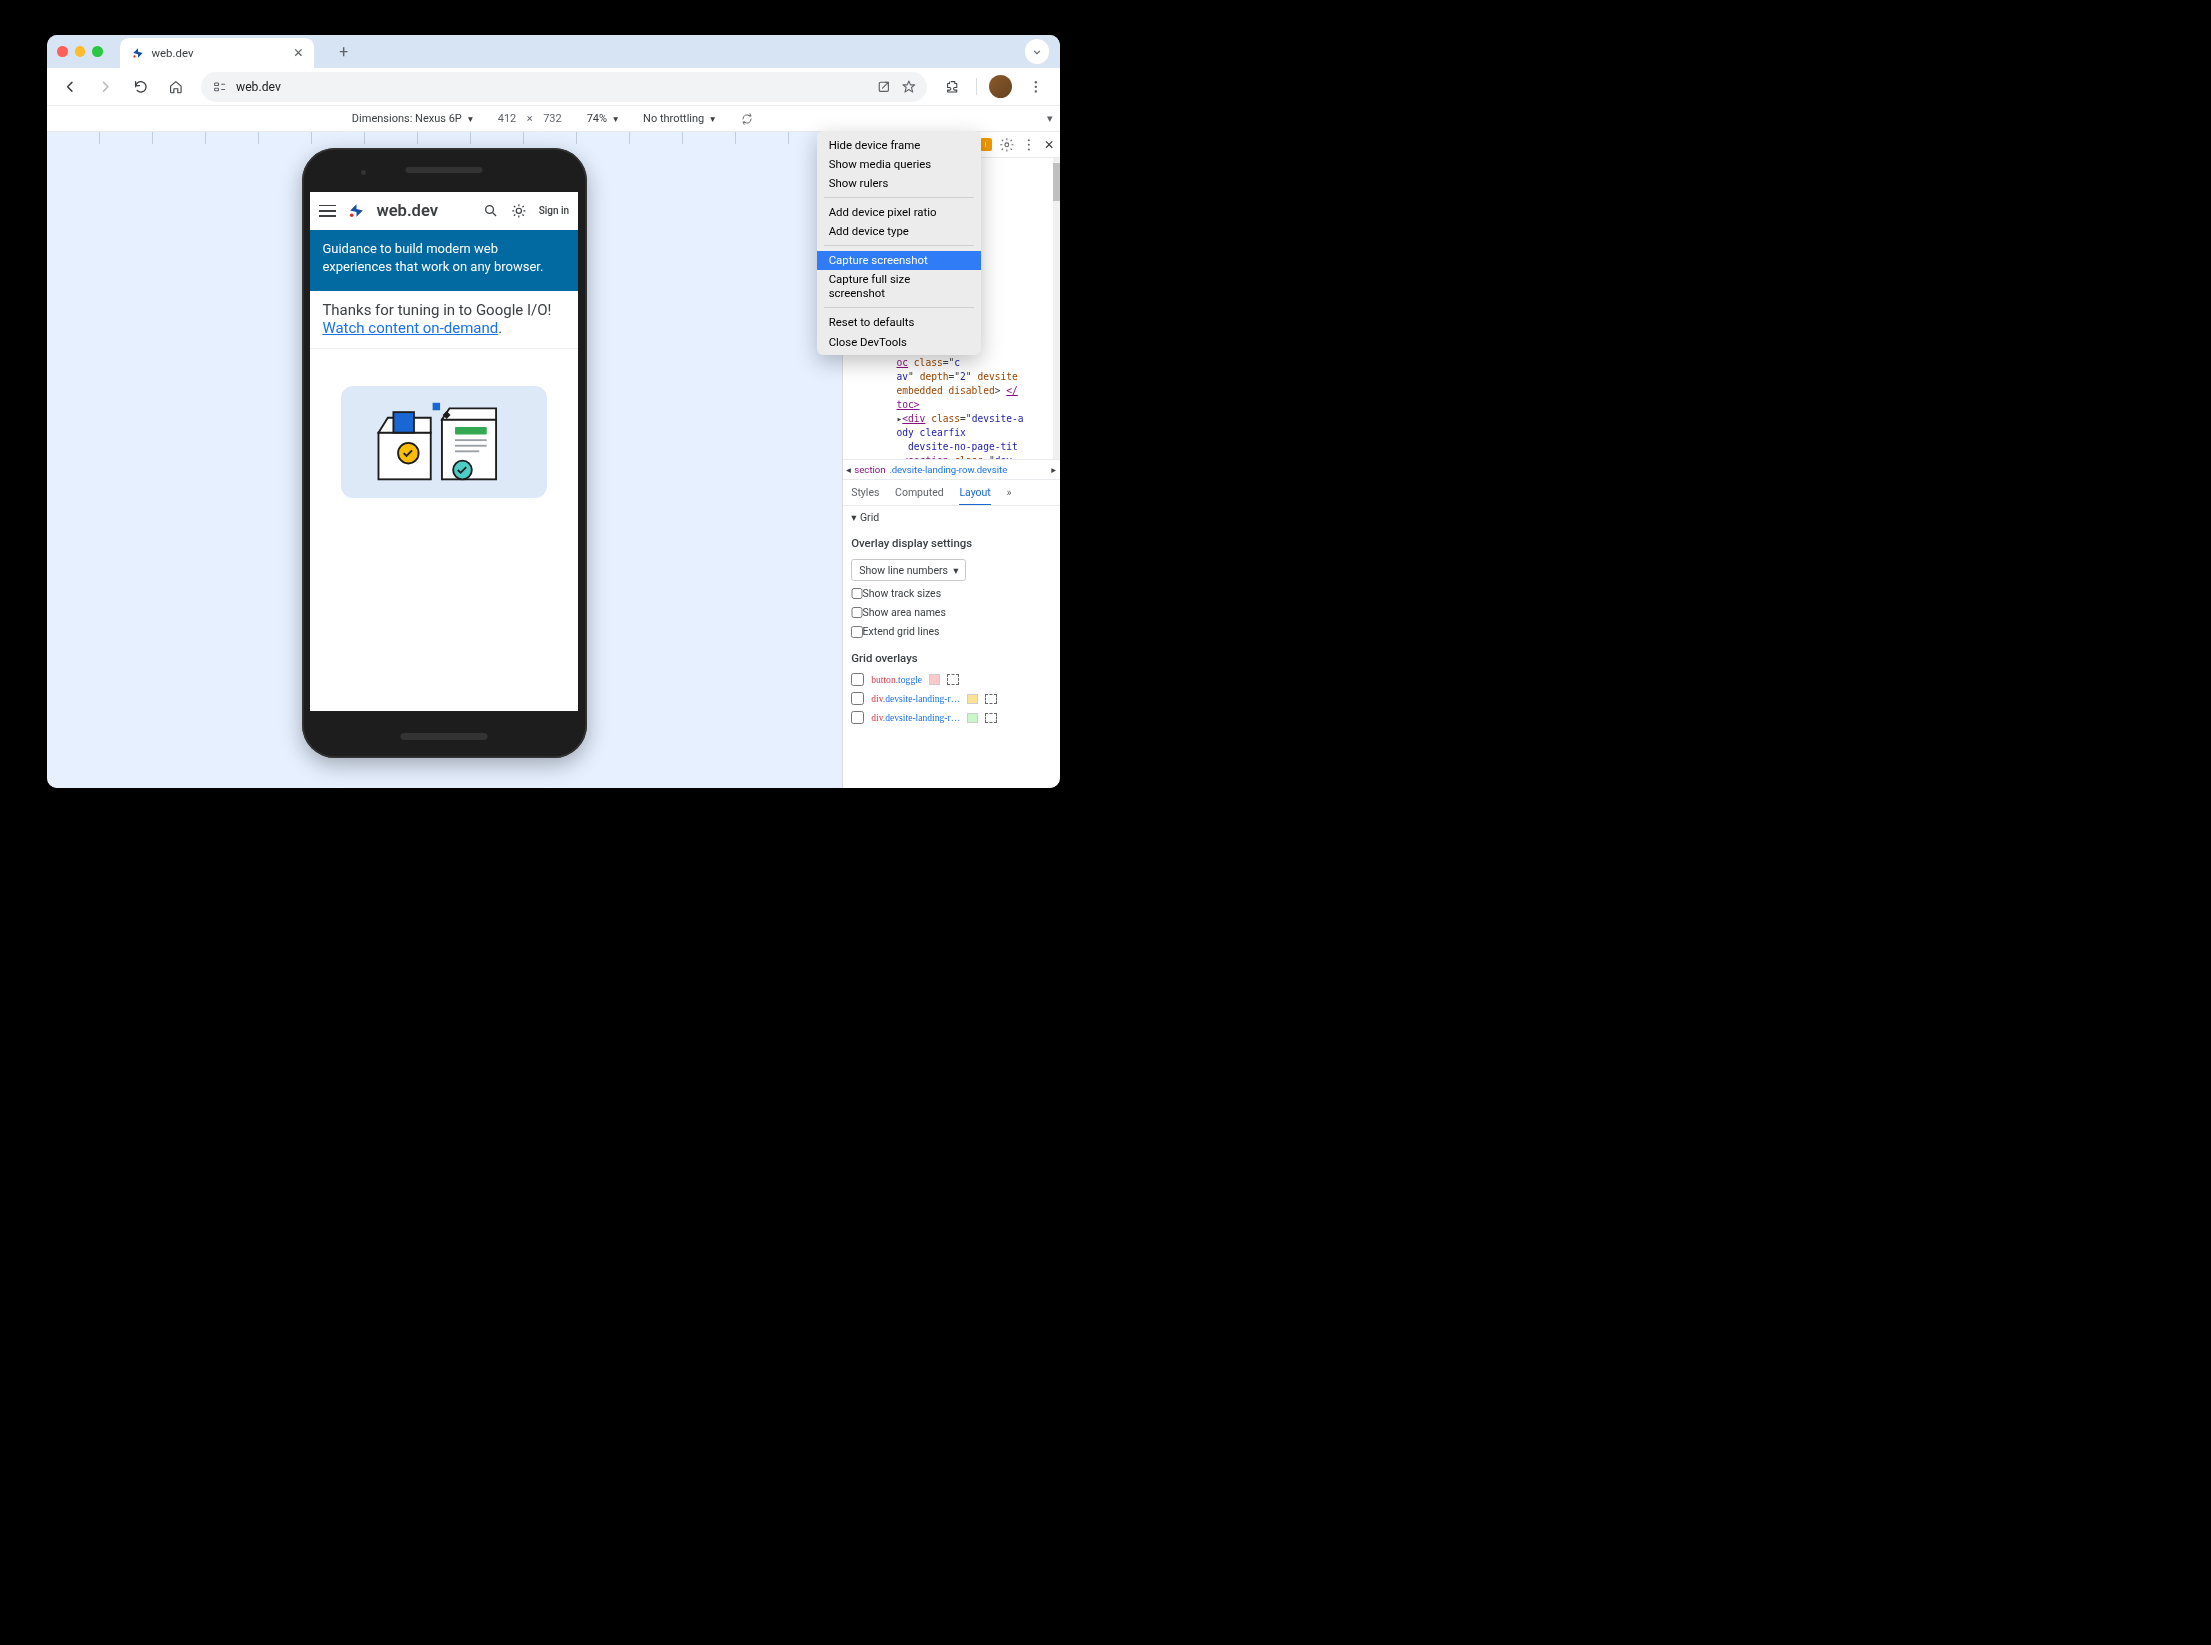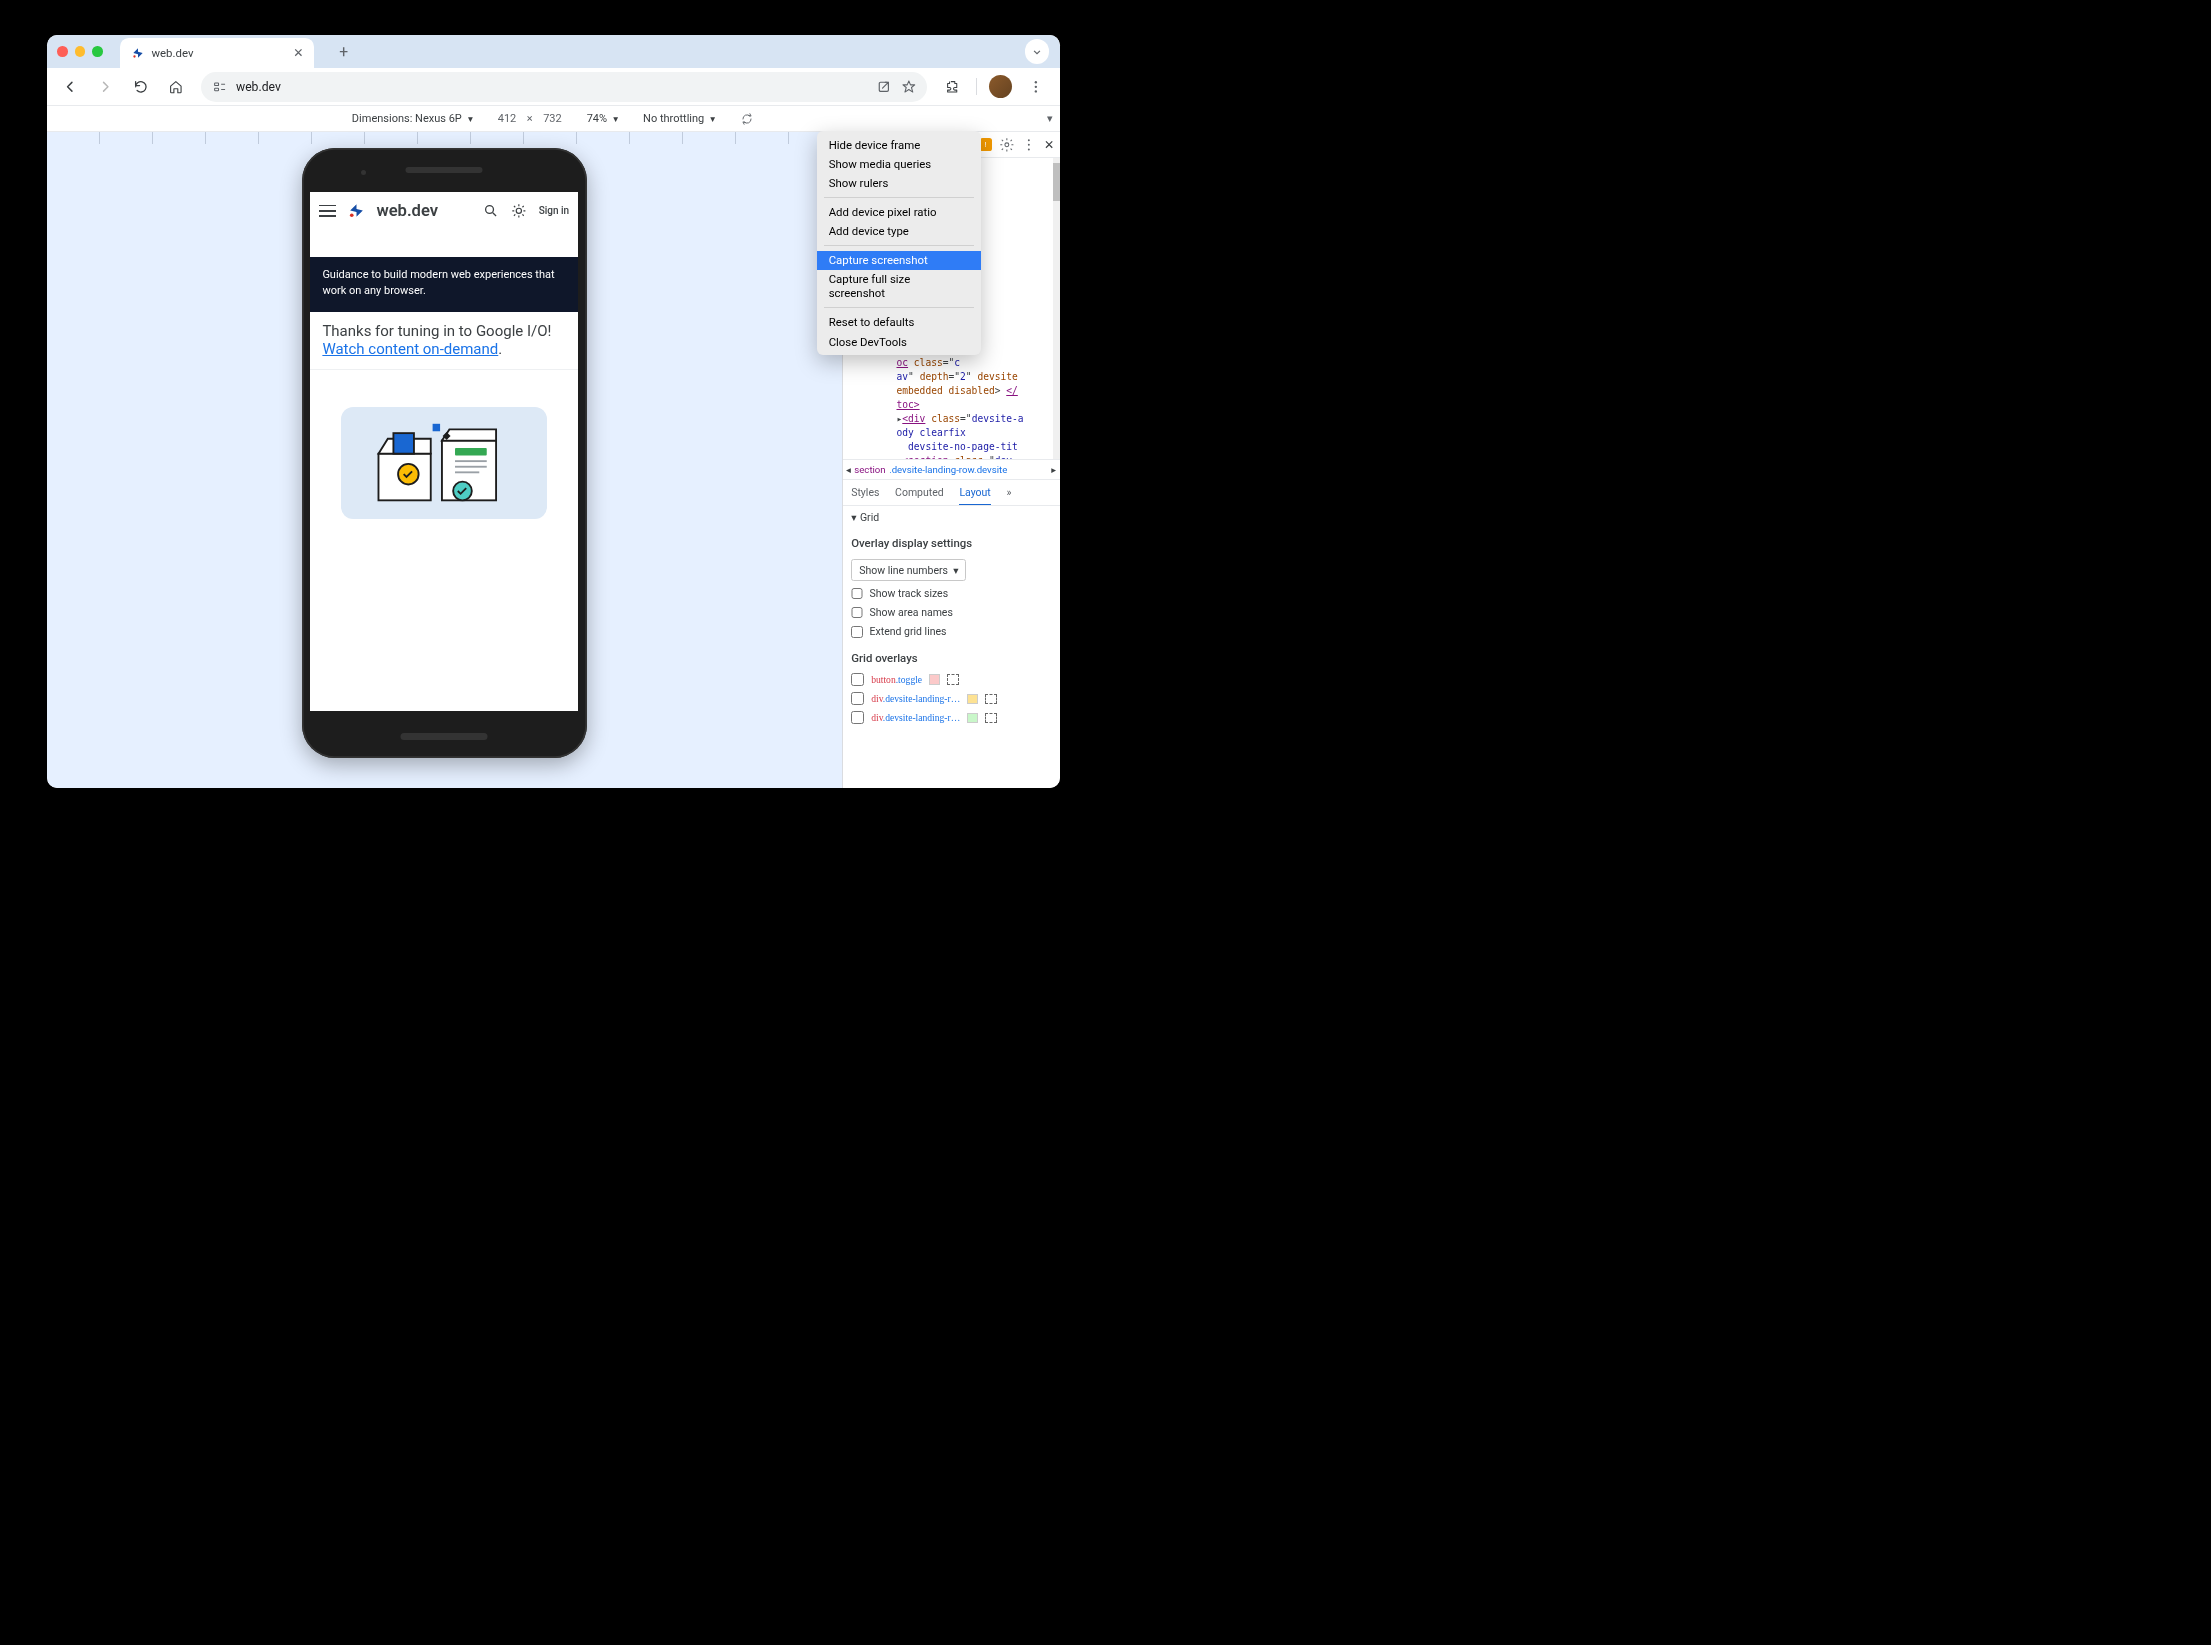--- a/index.html
+++ b/index.html
@@ -161,21 +161,21 @@
     }
     .page-header {
       height: 38px; display:flex; align-items:center; padding: 0 8.7px; gap: 10.5px;
     }
     .ham { width:17.5px; display:flex; flex-direction:column; gap:3.5px; cursor:pointer; }
     .ham span { height:1.7px; background:#3c4043; }
     .page-logo { font-weight:600; font-size: 16.6px; color:#3c4043; display:flex; align-items:center; gap:3.5px; }
     .page-header-right { margin-left:auto; display:flex; align-items:center; gap:12.2px; color:#3c4043; }
     .signin { font-size: 10px; font-weight:500; }
     .banner {
-      background:#0f172a; color:#fff; font-size:11px; padding: 10.5px 12.2px 14px; line-height:1.4;margin-top:27px;
+      background:#0369a1; color:#fff; font-size:13px; padding: 10.5px 12.2px 14px; line-height:1.4;
     }
     .info-strip {
       background:#fff; font-size: 15px; padding: 10.5px 12.2px; color:#3c4043; border-bottom:0.9px solid #eef0f2;
     }
     .info-strip a { color:#1a73e8; text-decoration: underline; }
     .illus-area { padding: 37px 31px 8.7px; }
     .illus {
       background:#dde9f6; border-radius: 12.2px; height: 112px; display:flex; align-items:center; justify-content:center; position:relative;
     }
     .hero-h1 {
@@ -232,21 +232,21 @@
     .dt-subtab { font-size:10.5px; color:#5f6368; cursor:pointer; height:100%; display:flex;align-items:center; }
     .dt-subtab.active { color:#1967d2; border-bottom:1.7px solid #1967d2; }
     .more-tabs-chevron { color:#5f6368; }
 
     .grid-section { padding: 5.2px 8.7px 8.7px; overflow:auto; font-size:10.5px; }
     .sec-expander { display:flex;align-items:center;gap:3.5px; font-size:10.5px; cursor:pointer; margin-bottom:5.2px; }
     .sec-title { font-weight:500; font-size:11.4px; margin: 12.2px 0 8.7px; }
     .dropdown-faux {
       border:0.9px solid #c8c8c8; border-radius:2.6px; padding:3.5px 7px; font-size:10.5px; display:inline-flex;align-items:center;gap:5.2px;cursor:pointer; background:#fff;
     }
-    .chk-row { display:flex; align-items:center; gap:7px; margin:6.1px 0; }
+    .chk-row { display:flex; align-items:center; margin:6.1px 0; }
     .chk-row input { width:11.4px;height:11.4px; }
     .overlay-item { display:flex; align-items:center; gap:7px; margin:6.1px 0; }
     .overlay-name { color:#d73a49; font-family: Liberation Serif, serif; font-size:9.6px; }
     .overlay-name .cls { color:#1a73e8; }
     .swatch { width:10.5px;height:10.5px;border:0.9px solid #ccc; }
     .sw-red { background:#fbc9c9; }
     .sw-yel { background:#fde293; }
     .sw-grn { background:#c9f7c9; }
     .dash-box { width:12.2px;height:10.5px;border:0.9px dashed #666; }
 

